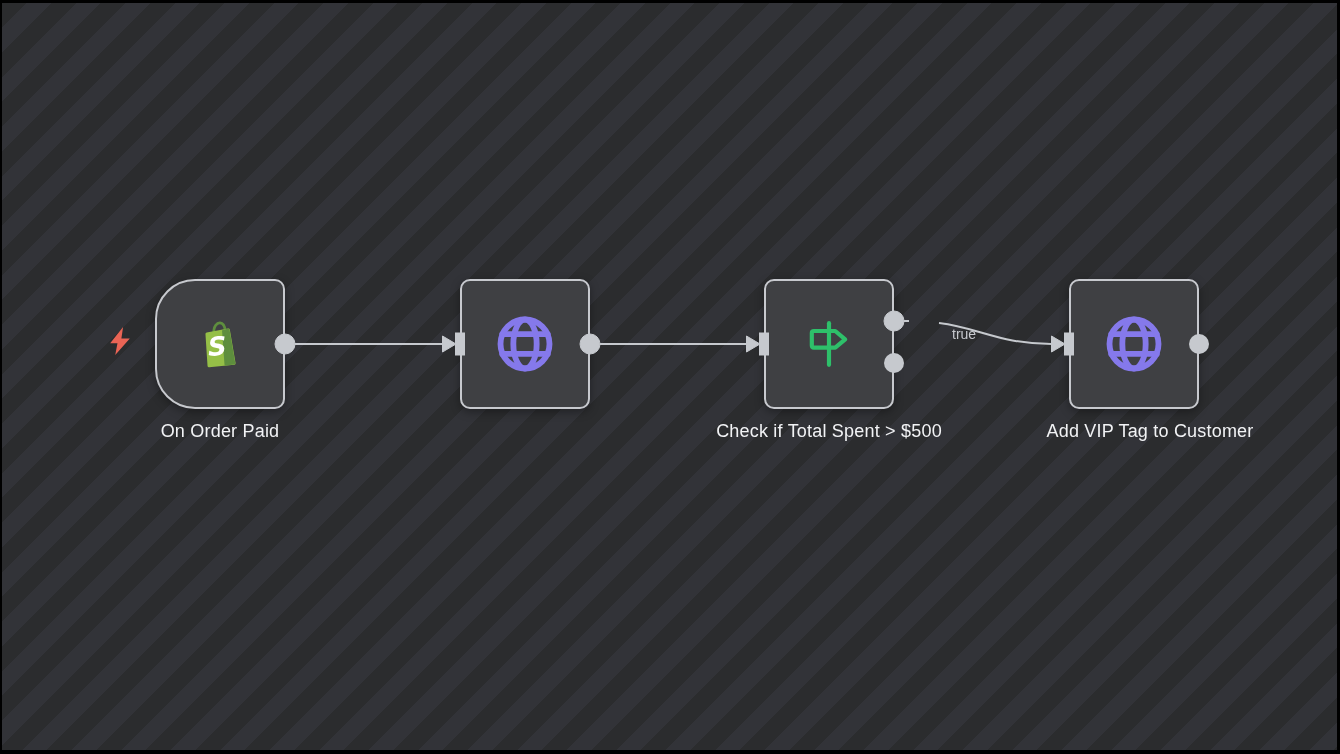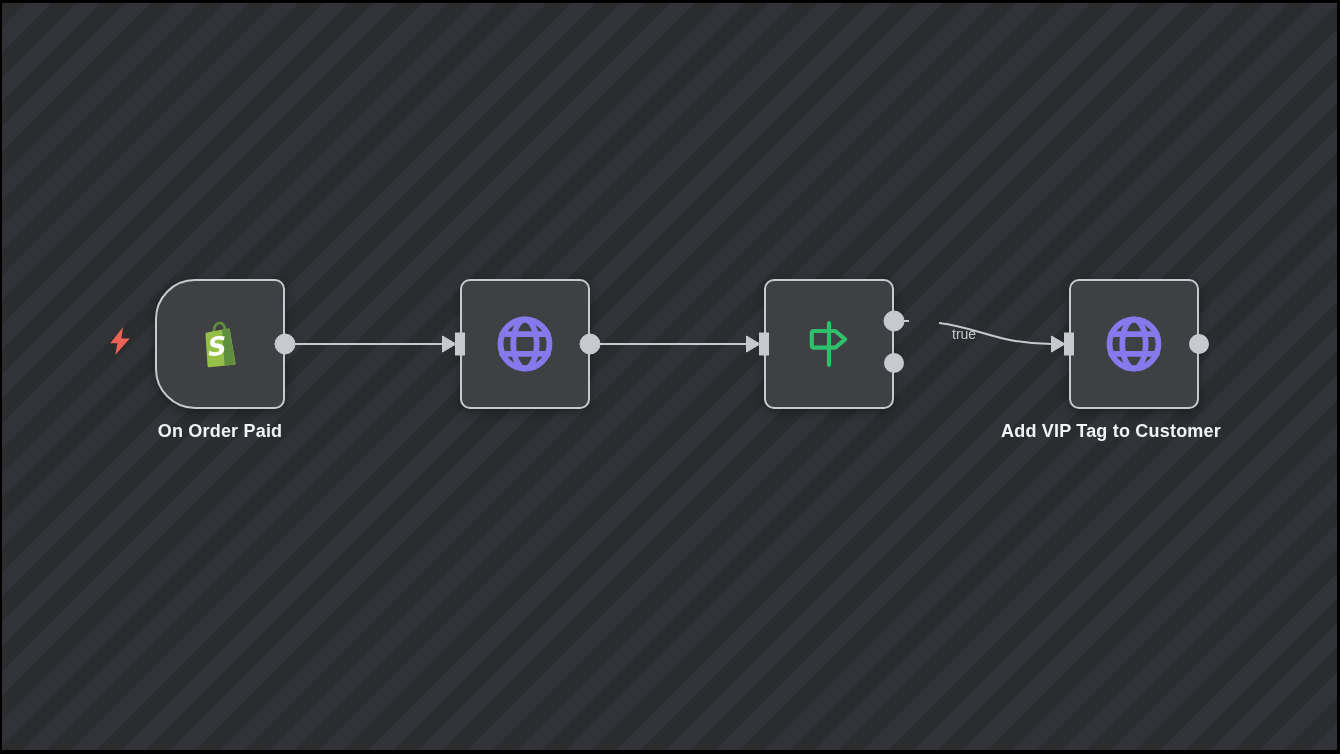--- a/index.html
+++ b/index.html
@@ -13,24 +13,24 @@
     display:flex;align-items:center;justify-content:center;
     box-shadow:0 3px 10px rgba(0,0,0,.35);}
   .node.trigger{border-radius:40px 10px 10px 40px;}
   #node-1{left:153px;top:276px;}
   #node-2{left:458px;top:276px;}
   #node-3{left:762px;top:276px;}
   #node-4{left:1067px;top:276px;}
   .wires{position:absolute;left:0;top:0;z-index:5;pointer-events:none;}
   .wires .hit{pointer-events:all;}
   .node-label{position:absolute;top:414px;transform:translateX(-50%);
-    color:#f2f3f5;font-size:18px;font-weight:700;letter-spacing:.2px;
+    color:#f2f3f5;font-size:18px;font-weight:400;letter-spacing:.2px;
     text-align:center;line-height:28px;white-space:nowrap;z-index:4;}
   .node-label.wrap{white-space:normal;width:230px;}
-  #label-1{left:218px;} #label-2{left:523px;} #label-3{left:827px;} #label-4{left:1109px;}
+  #label-1{left:218px;} #label-2{left:523px;} #label-3{left:827px;} #label-4{left:1148px;}
   .port-label{position:absolute;left:906px;top:322px;color:#c7c9ce;
     font-size:14px;line-height:18px;z-index:6;margin-left:44px;}
   .bolt{position:absolute;left:106px;top:324px;width:24px;height:28px;z-index:4;}
   svg{display:block;}
 </style>
 </head>
 <body>
 
 <div class="frame">
   <div class="canvas">
@@ -103,17 +103,18 @@
         <polygon points="1049.5,333 1063,341 1049.5,349"></polygon>
         <rect x="1062.5" y="330" width="9" height="22"></rect>
       </g>
       <g class="hit" fill="#c6c9ce">
         <circle cx="892" cy="360" r="10"></circle>
         <circle cx="1197" cy="341" r="10"></circle>
       </g>
     </svg>
 
     <div class="node-label" id="label-1">On Order Paid</div>
+    <div class="node-label wrap" id="label-3">Check if Total Spent &gt; $500</div>
     <div class="node-label" id="label-4">Add VIP Tag to Customer</div>
 
     <div class="port-label">true</div>
   </div>
 </div>
 
 </body></html>

